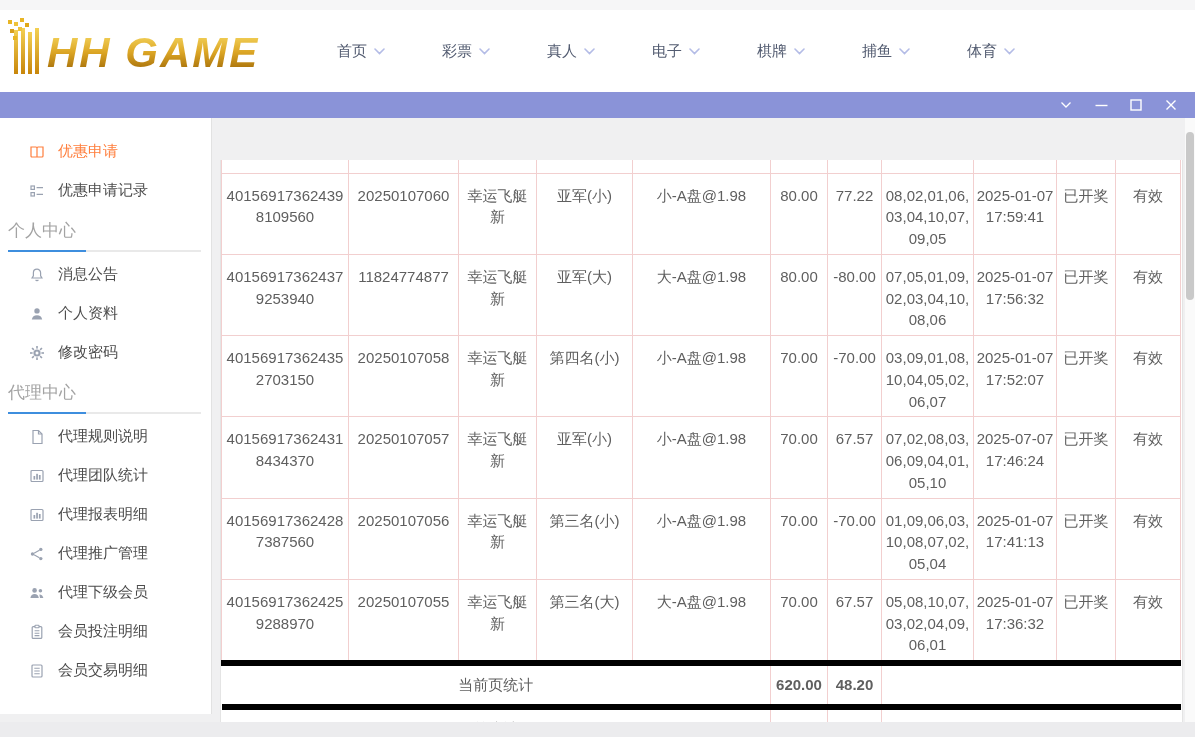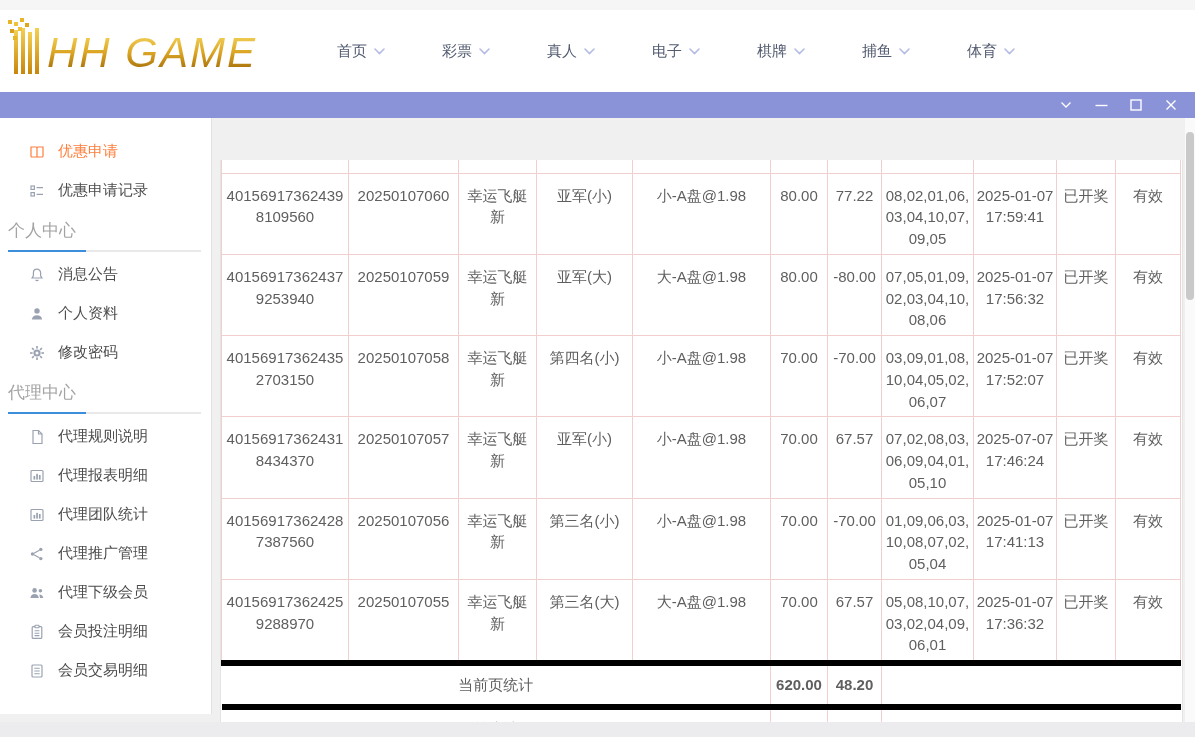--- a/index.html
+++ b/index.html
@@ -10,21 +10,21 @@
   
   .topstrip { height:10px; background:#f6f6f7; }
   .topbar { height:82px; background:#fff; display:flex; align-items:center; padding-left:14px; }
   .logo { display:flex; align-items:flex-end; position:relative; min-width:275px; }
   .logo-stripes { display:flex; align-items:flex-end; gap:3px; margin-right:8px; height:46px; }
   .logo-stripes i { display:block; width:4px; background:linear-gradient(180deg,#f3d053,#c8860a); }
   .logo-stripes i:nth-child(1){height:44px;} .logo-stripes i:nth-child(2){height:46px;}
   .logo-stripes i:nth-child(3){height:42px;} .logo-stripes i:nth-child(4){height:46px;}
   .logo-confetti { position:absolute; left:-6px; top:-8px; width:4px; height:4px; background:#e8b525;
     box-shadow:6px 2px 0 #efc23a, 12px -2px 0 #e8b525, 2px 9px 0 #d89f1e, 10px 7px 0 #efc23a, 17px 3px 0 #e0a818, 5px 16px 0 #e8b525; }
-  .logo-text { font-size:42px; font-weight:normal; font-style:italic; letter-spacing:2px;
+  .logo-text { font-size:42px; font-weight:bold; font-style:italic; letter-spacing:2px;
     background:linear-gradient(180deg,#f2d058 8%,#dca625 48%,#a16a07 95%);
     -webkit-background-clip:text; background-clip:text; color:transparent; line-height:1; }
   .nav { display:flex; gap:57px; margin-left:48px; }
   .nav-item { display:flex; align-items:center; gap:7px; font-size:15px; color:#525b70; cursor:pointer; }
 
   
   .titlebar { height:26px; background:#8a93d8; display:flex; align-items:center; justify-content:flex-end; gap:19px; padding-right:16px; }
   .win-btn { display:flex; align-items:center; justify-content:center; width:16px; height:16px; cursor:pointer; }
 
   
@@ -246,34 +246,34 @@
         <span class="ic">
             <svg width="16" height="16" viewBox="0 0 16 16">
               <rect x="2" y="2.5" width="12" height="11" rx="1" fill="none" stroke="#9aa2b1" stroke-width="1.2"></rect>
               <g fill="#9aa2b1">
                 <rect x="4.5" y="8" width="1.7" height="3.6"></rect>
                 <rect x="7.2" y="5.8" width="1.7" height="5.8"></rect>
                 <rect x="9.9" y="7" width="1.7" height="4.6"></rect>
               </g>
             </svg>
           </span>
-        <span>代理报表明细</span>
+        <span>代理团队统计</span>
       </div>
       <div class="side-item">
         <span class="ic">
             <svg width="16" height="16" viewBox="0 0 16 16">
               <rect x="2" y="2.5" width="12" height="11" rx="1" fill="none" stroke="#9aa2b1" stroke-width="1.2"></rect>
               <g fill="#9aa2b1">
                 <rect x="4.5" y="8" width="1.7" height="3.6"></rect>
                 <rect x="7.2" y="5.8" width="1.7" height="5.8"></rect>
                 <rect x="9.9" y="7" width="1.7" height="4.6"></rect>
               </g>
             </svg>
           </span>
-        <span>代理团队统计</span>
+        <span>代理报表明细</span>
       </div>
       <div class="side-item">
         <span class="ic">
             <svg width="16" height="16" viewBox="0 0 16 16">
               <g fill="#9aa2b1">
                 <circle cx="3.5" cy="8" r="1.7"></circle>
                 <circle cx="11.8" cy="3.4" r="1.7"></circle>
                 <circle cx="11.8" cy="12.6" r="1.7"></circle>
               </g>
               <path d="M5 7.2l5.4-3M5 8.8l5.4 3" stroke="#9aa2b1" stroke-width="1.2"></path>
@@ -351,21 +351,21 @@
     <td>小-A盘@1.98</td>
     <td>80.00</td>
     <td>77.22</td>
     <td class="c-num">08,02,01,06,03,04,10,07,09,05</td>
     <td>2025-01-07 17:59:41</td>
     <td>已开奖</td>
     <td>有效</td>
   </tr>
               <tr class="datarow">
     <td class="c-id">401569173624379253940</td>
-    <td>20250107059</td>
+    <td>11824774877</td>
     <td>幸运飞艇新</td>
     <td>亚军(大)</td>
     <td>大-A盘@1.98</td>
     <td>80.00</td>
     <td>-80.00</td>
     <td class="c-num">07,05,01,09,02,03,04,10,08,06</td>
     <td>2025-01-07 17:56:32</td>
     <td>已开奖</td>
     <td>有效</td>
   </tr>

